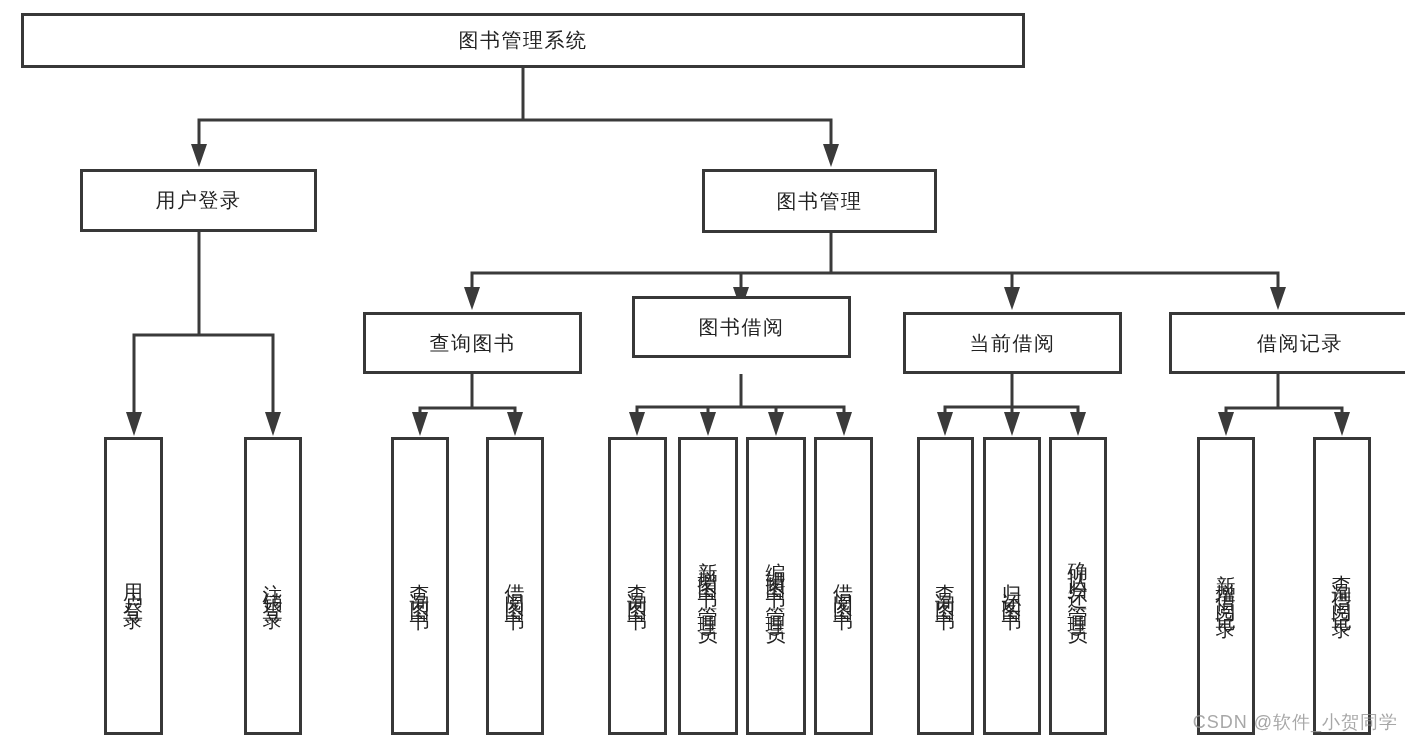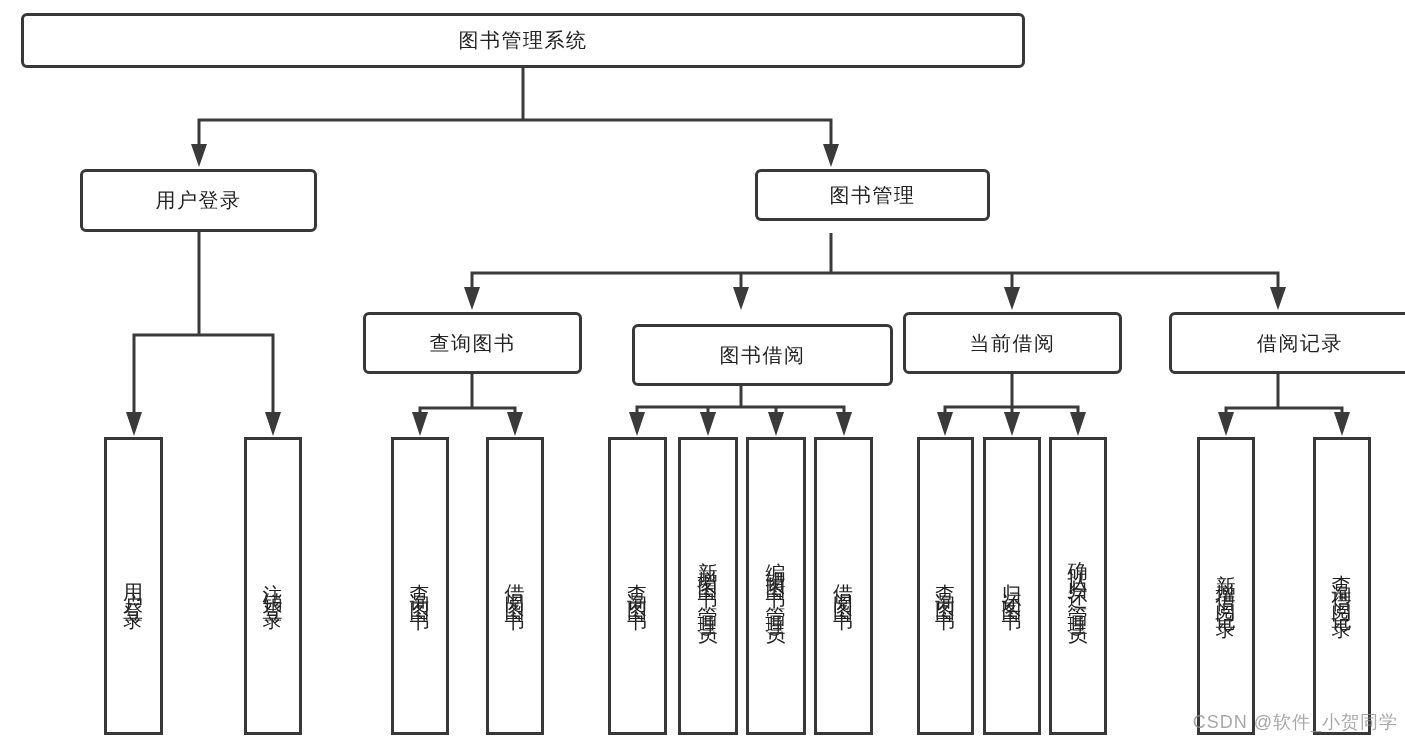--- a/index.html
+++ b/index.html
@@ -23,35 +23,35 @@
     border: 3px solid #383838;
     background: #ffffff;
     display: flex;
     align-items: center;
     justify-content: center;
     font-size: 20px;
     letter-spacing: 1.5px;
     white-space: nowrap;
   }
   
-  .node.h { text-align: left; border-radius: 6px; }
+  .node.h { text-align: left; }
   
   .node.v > span {
     writing-mode: vertical-rl;
     text-orientation: mixed;
     letter-spacing: 9px;
     font-size: 20px;
     line-height: 1;
   }
   
   .n-root   { left: 21px;   top: 13px;  width: 1004px; height: 55px; }
   .n-l1a    { left: 80px;   top: 169px; width: 237px;  height: 63px; }
-  .n-l1b    { left: 755px;  top: 169px; width: 235px;  height: 52px; }
+  .n-l1b    { left: 702px;  top: 169px; width: 235px;  height: 64px; }
   .n-l2a    { left: 363px;  top: 312px; width: 219px;  height: 62px; }
-  .n-l2b    { left: 632px;  top: 324px; width: 261px;  height: 62px; }
+  .n-l2b    { left: 632px;  top: 296px; width: 219px;  height: 62px; }
   .n-l2c    { left: 903px;  top: 312px; width: 219px;  height: 62px; }
   .n-l2d    { left: 1169px; top: 312px; width: 262px;  height: 62px; }
   .n-a1     { left: 104px;  top: 437px; width: 59px;   height: 298px; }
   .n-a2     { left: 244px;  top: 437px; width: 58px;   height: 298px; }
   .n-b1     { left: 391px;  top: 437px; width: 58px;   height: 298px; }
   .n-b2     { left: 486px;  top: 437px; width: 58px;   height: 298px; }
   .n-c1     { left: 608px;  top: 437px; width: 59px;   height: 298px; }
   .n-c2     { left: 678px;  top: 437px; width: 60px;   height: 298px; }
   .n-c3     { left: 746px;  top: 437px; width: 60px;   height: 298px; }
   .n-c4     { left: 814px;  top: 437px; width: 59px;   height: 298px; }

